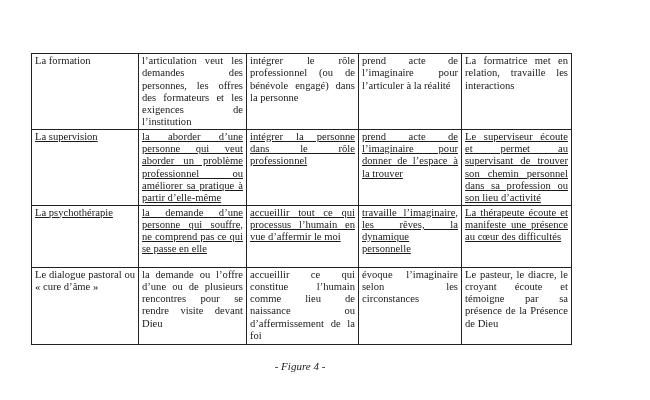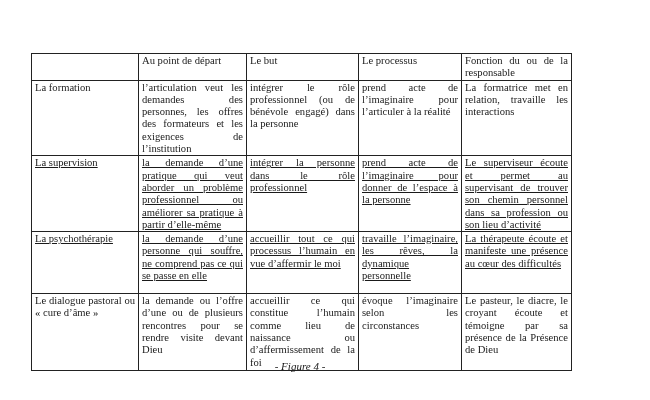--- a/index.html
+++ b/index.html
@@ -22,39 +22,32 @@
 
 <table class="grid">
   <colgroup>
       <col class="c0">
       <col class="c1">
       <col class="c2">
       <col class="c3">
       <col class="c4">
     </colgroup>
   <tbody>
-      <tr class="h">
-    <td></td>
-    <td>Au point de départ</td>
-    <td>Le but</td>
-    <td>Le processus</td>
-    <td class="just">Fonction du ou de la responsable</td>
-  </tr>
   <tr class="r1">
     <td>La formation</td>
     <td class="just">l’articulation veut les demandes des personnes, les offres des formateurs et les exigences de l’institution</td>
     <td class="just">intégrer le rôle professionnel (ou de bénévole engagé) dans la personne</td>
     <td class="just">prend acte de l’imaginaire pour l’articuler à la réalité</td>
     <td class="just">La formatrice met en relation, travaille les interactions</td>
   </tr>
   <tr class="r2">
     <td>La supervision</td>
-    <td class="just">la demande d’une pratique qui veut aborder un problème professionnel ou améliorer sa pratique à partir d’elle-même</td>
+    <td class="just">la aborder d’une personne qui veut aborder un problème professionnel ou améliorer sa pratique à partir d’elle-même</td>
     <td class="just">intégrer la personne dans le rôle professionnel</td>
-    <td class="just">prend acte de l’imaginaire pour donner de l’espace à la personne</td>
+    <td class="just">prend acte de l’imaginaire pour donner de l’espace à la trouver</td>
     <td class="just">Le superviseur écoute et permet au supervisant de trouver son chemin personnel dans sa profession ou son lieu d’activité</td>
   </tr>
   <tr class="r3">
     <td>La psychothérapie</td>
     <td class="just">la demande d’une personne qui souffre, ne comprend pas ce qui se passe en elle</td>
     <td class="just">accueillir tout ce qui processus l’humain en vue d’affermir le moi</td>
     <td class="just">travaille l’imaginaire, les rêves, la dynamique personnelle</td>
     <td class="just">La thérapeute écoute et manifeste une présence au cœur des difficultés</td>
   </tr>
   <tr class="r4">

